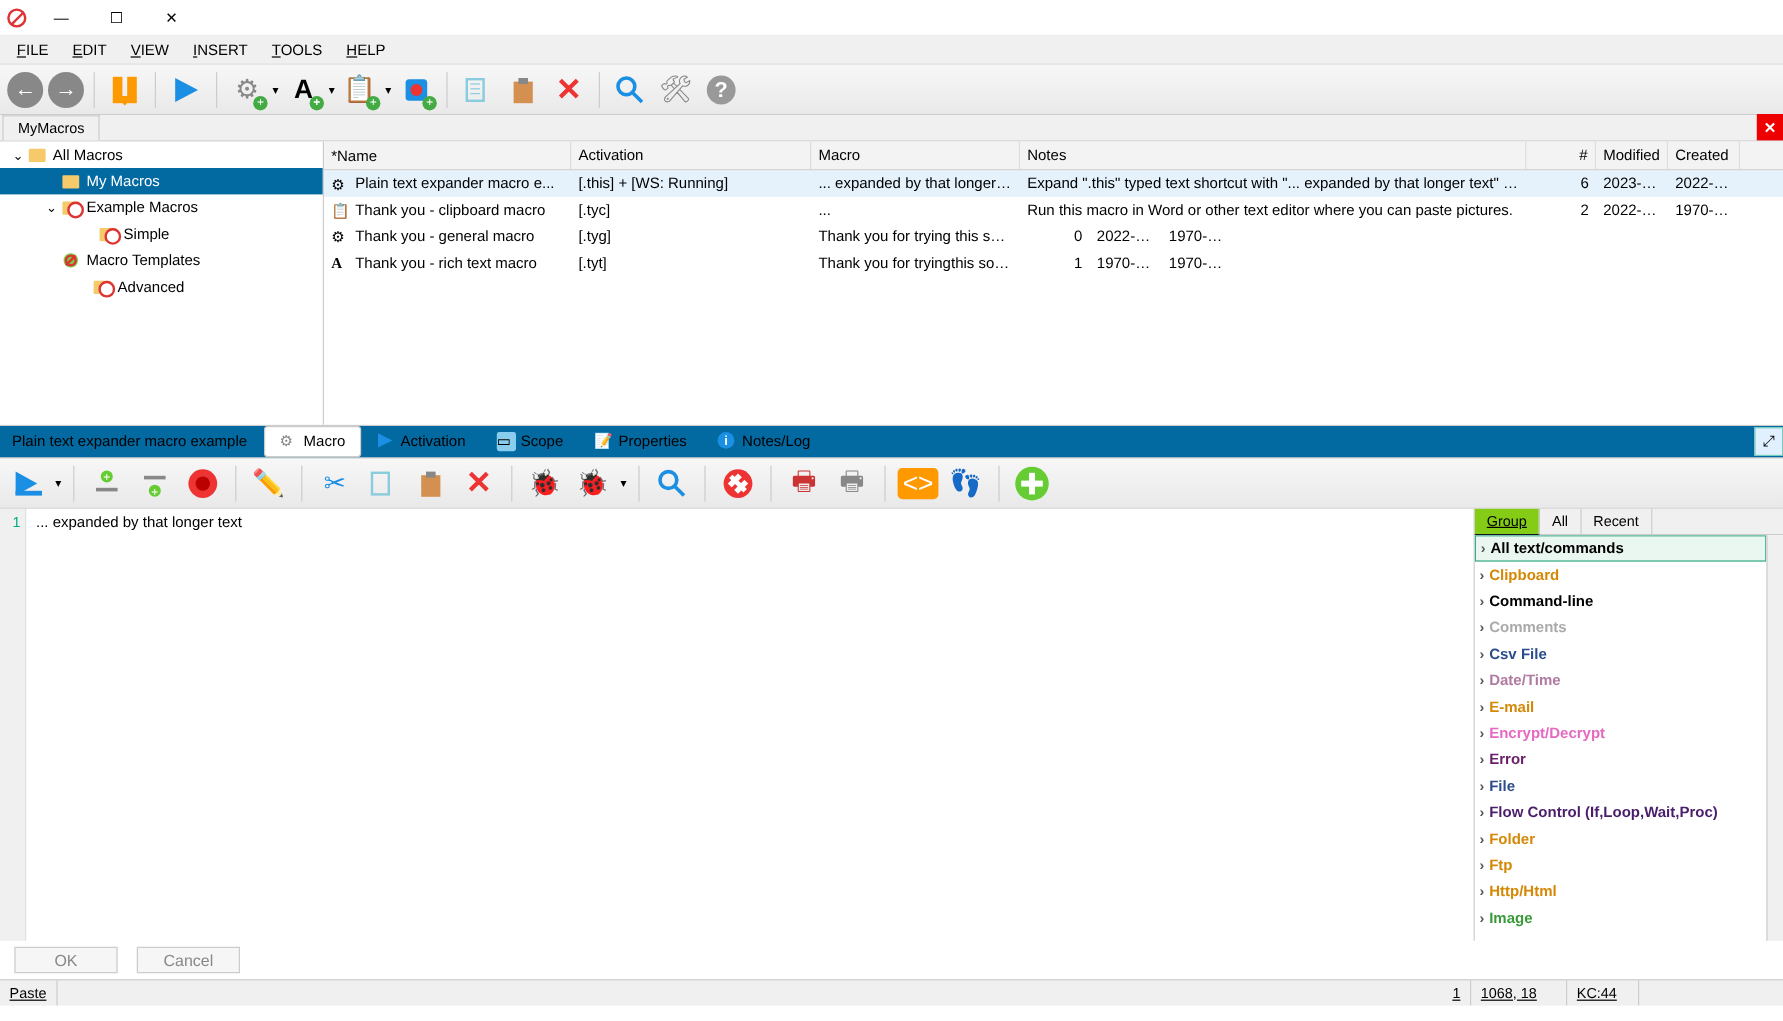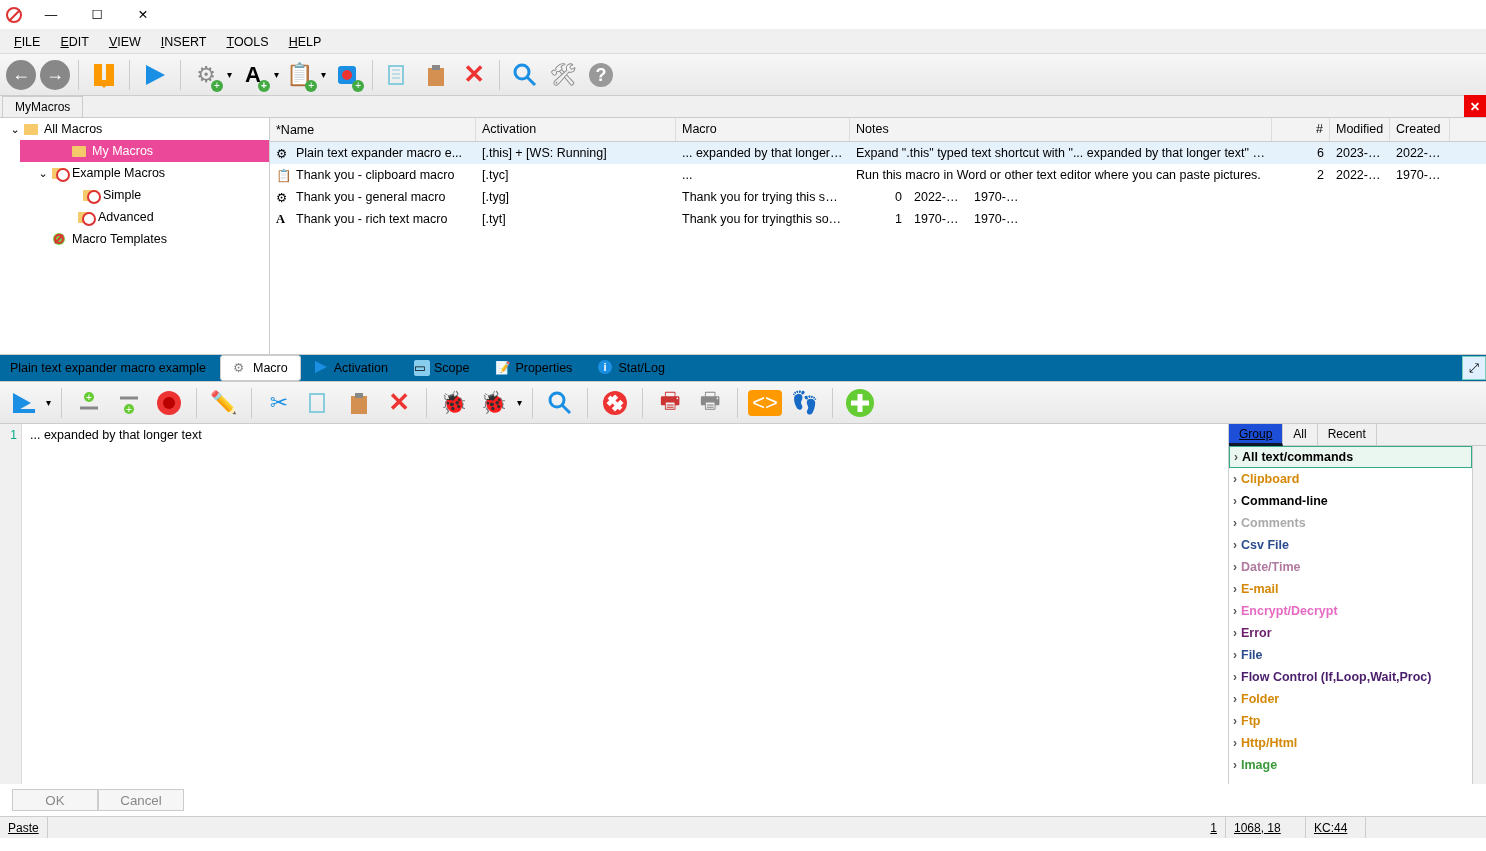--- a/index.html
+++ b/index.html
@@ -18,21 +18,21 @@
 .tsep { width: 1px; height: 30px; background: #ccc; margin: 0 4px; }
 .circle-btn { width: 30px; height: 30px; border-radius: 50%; background: #888; color: #fff; display: flex; align-items: center; justify-content: center; font-size: 18px; cursor: pointer; }
 .plus-badge { position: relative; }
 .plus-badge:after { content: "+"; position: absolute; bottom: 0; right: 0; width: 12px; height: 12px; background: #4a4; color: #fff; border-radius: 50%; font-size: 10px; display: flex; align-items: center; justify-content: center; }
 .tab-strip { height: 22px; background: #f0f0f0; display: flex; align-items: flex-end; border-bottom: 1px solid #ccc; }
 .tab-strip .tab { padding: 3px 12px; background: #f0f0f0; border: 1px solid #ccc; border-bottom: none; margin-left: 2px; cursor: pointer; font-size: 12px; }
 .tab-strip .close-icon { margin-left: auto; width: 22px; height: 22px; background: #e00; color: #fff; display: flex; align-items: center; justify-content: center; cursor: pointer; font-weight: bold; }
 .main-area { display: flex; height: 510px; }
 .sidebar { width: 270px; border-right: 1px solid #ccc; background: #fff; overflow: auto; }
 .tree-row { display: flex; align-items: center; height: 22px; padding-right: 6px; cursor: pointer; }
-.tree-row.selected { background: #ec4899; color: #fff; margin-left: 20px; }
+.tree-row.selected { background: #0369a1; color: #fff; }
 .tree-row .chev { width: 14px; text-align: center; font-size: 11px; }
 .tree-row .icon { width: 18px; height: 14px; margin-right: 4px; display: inline-flex; align-items: center; justify-content: center; }
 .folder-icon { width: 14px; height: 11px; background: #f6c96a; border-radius: 1px; }
 .folder-icon.blocked { position: relative; }
 .folder-icon.blocked:after { content: ""; position: absolute; right: -4px; bottom: -3px; width: 10px; height: 10px; border: 2px solid #d33; border-radius: 50%; background: #fff; }
 .list { flex: 1; display: flex; flex-direction: column; background: #fff; }
 .col-head { display: flex; height: 24px; background: #f3f3f3; border-bottom: 1px solid #ccc; }
 .col-head div { padding: 4px 6px; border-right: 1px solid #ddd; overflow: hidden; white-space: nowrap; }
 .list-body { flex: 1; overflow: auto; }
 .list-row { display: flex; height: 22px; align-items: center; font-size: 12.5px; cursor: pointer; }
@@ -52,27 +52,27 @@
 .dtab.active { background: #fff; border: 1px solid #ccc; border-radius: 3px; }
 .dtab .mi { width: 16px; height: 16px; border-radius: 2px; }
 .exp-icon { margin-left: auto; width: 24px; height: 24px; background: #e0f0ff; border: 1px solid #7cb; display: flex; align-items: center; justify-content: center; cursor: pointer; }
 .toolbar2 { height: 42px; background: linear-gradient(#f7f7f7, #e9e9e9); display: flex; align-items: center; padding: 0 6px; gap: 6px; border-bottom: 1px solid #ccc; }
 .editor-area { display: flex; height: 360px; }
 .gutter { width: 22px; background: #f0f0f0; border-right: 1px solid #ddd; text-align: right; padding: 4px 4px 0 0; color: #0a8; font-size: 12px; }
 .editor { flex: 1; padding: 4px 8px; background: #fff; overflow: auto; font-size: 12.5px; }
 .cmd-panel { width: 258px; border-left: 1px solid #ccc; display: flex; flex-direction: column; }
 .cmd-tabs { display: flex; height: 22px; border-bottom: 1px solid #ccc; background: #f0f0f0; }
 .cmd-tabs div { padding: 3px 10px; cursor: pointer; border-right: 1px solid #ccc; font-size: 12px; }
-.cmd-tabs div.act { background: #1d4ed8; border-bottom: 3px solid #0f172a; margin-bottom: -1px; text-decoration: underline; }
+.cmd-tabs div.act { background: #84cc16; border-bottom: 1px solid #0f172a; margin-bottom: -1px; text-decoration: underline; }
 .cmd-list { flex: 1; overflow: auto; }
 .cmd-item { display: flex; align-items: center; height: 22px; padding: 0 4px; cursor: pointer; font-size: 12.5px; font-weight: bold; }
 .cmd-item.sel { border: 1px solid #3a8; background: #eaf6f0; }
 .cmd-item .chev { margin-right: 4px; font-size: 12px; font-weight: bold; }
 .cmd-scroll { width: 14px; background: #f0f0f0; border-left: 1px solid #ccc; }
-.buttons { height: 32px; display: flex; align-items: center; padding: 0 12px; }
+.buttons { height: 32px; display: flex; align-items: center; gap: 16px; padding: 0 12px; }
 .buttons button { width: 86px; height: 22px; border: 1px solid #ccc; background: #f6f6f6; color: #888; cursor: default; }
 .statusbar { height: 22px; background: #f0f0f0; border-top: 1px solid #ccc; display: flex; align-items: center; font-size: 12px; }
 .statusbar .cell { padding: 0 8px; border-right: 1px solid #ccc; height: 100%; display: flex; align-items: center; text-decoration: underline; }
 .statusbar .spacer { flex: 1; }
 svg { overflow: visible; }
 </style>
 </head>
 <body>
 
 <div class="titlebar">
@@ -181,35 +181,35 @@
           <span class="folder-icon blocked"></span>
         </span>
       <span>Example Macros</span>
     </div>
     <div class="tree-row" style="padding-left:81px">
       <span class="icon">
           <span class="folder-icon blocked"></span>
         </span>
       <span>Simple</span>
     </div>
-    <div class="tree-row" style="padding-left:76px">
-      <span class="icon">
-          <span class="folder-icon blocked"></span>
-        </span>
-      <span>Advanced</span>
-    </div>
     <div class="tree-row" style="padding-left:50px">
       <span class="icon">
         <svg width="16" height="14">
             <circle cx="8" cy="7" r="6" fill="#7c4"></circle>
             <circle cx="8" cy="7" r="4" fill="none" stroke="#d33" stroke-width="2"></circle>
             <line x1="4" y1="11" x2="12" y2="3" stroke="#d33" stroke-width="2"></line>
           </svg>
       </span>
       <span>Macro Templates</span>
+    </div>
+    <div class="tree-row" style="padding-left:76px">
+      <span class="icon">
+          <span class="folder-icon blocked"></span>
+        </span>
+      <span>Advanced</span>
     </div>
   </div>
 
   <div class="list">
     <div class="col-head">
       <div class="c-name">*Name</div>
       <div class="c-act">Activation</div>
       <div class="c-macro">Macro</div>
       <div class="c-notes">Notes</div>
       <div class="c-num">#</div>
@@ -285,21 +285,21 @@
     </div>
   <div class="dtab">
       <span class="mi">📝</span>
       <span>Properties</span>
     </div>
   <div class="dtab">
       <span class="mi"><svg width="14" height="14">
           <circle cx="7" cy="7" r="7" fill="#1a8fe3"></circle>
           <text x="7" y="11" text-anchor="middle" fill="#fff" font-size="11" font-weight="bold">i</text>
         </svg></span>
-      <span>Stat/Log</span>
+      <span>Notes/Log</span>
     </div>
   <div class="exp-icon">⤢</div>
 </div>
 
 <div class="toolbar2">
   <div class="tbtn">
       <svg width="24" height="24">
         <polygon points="2,2 20,12 2,22" fill="#1a8fe3"></polygon>
         <rect x="2" y="18" width="22" height="4" fill="#1a8fe3"></rect>
       </svg>

